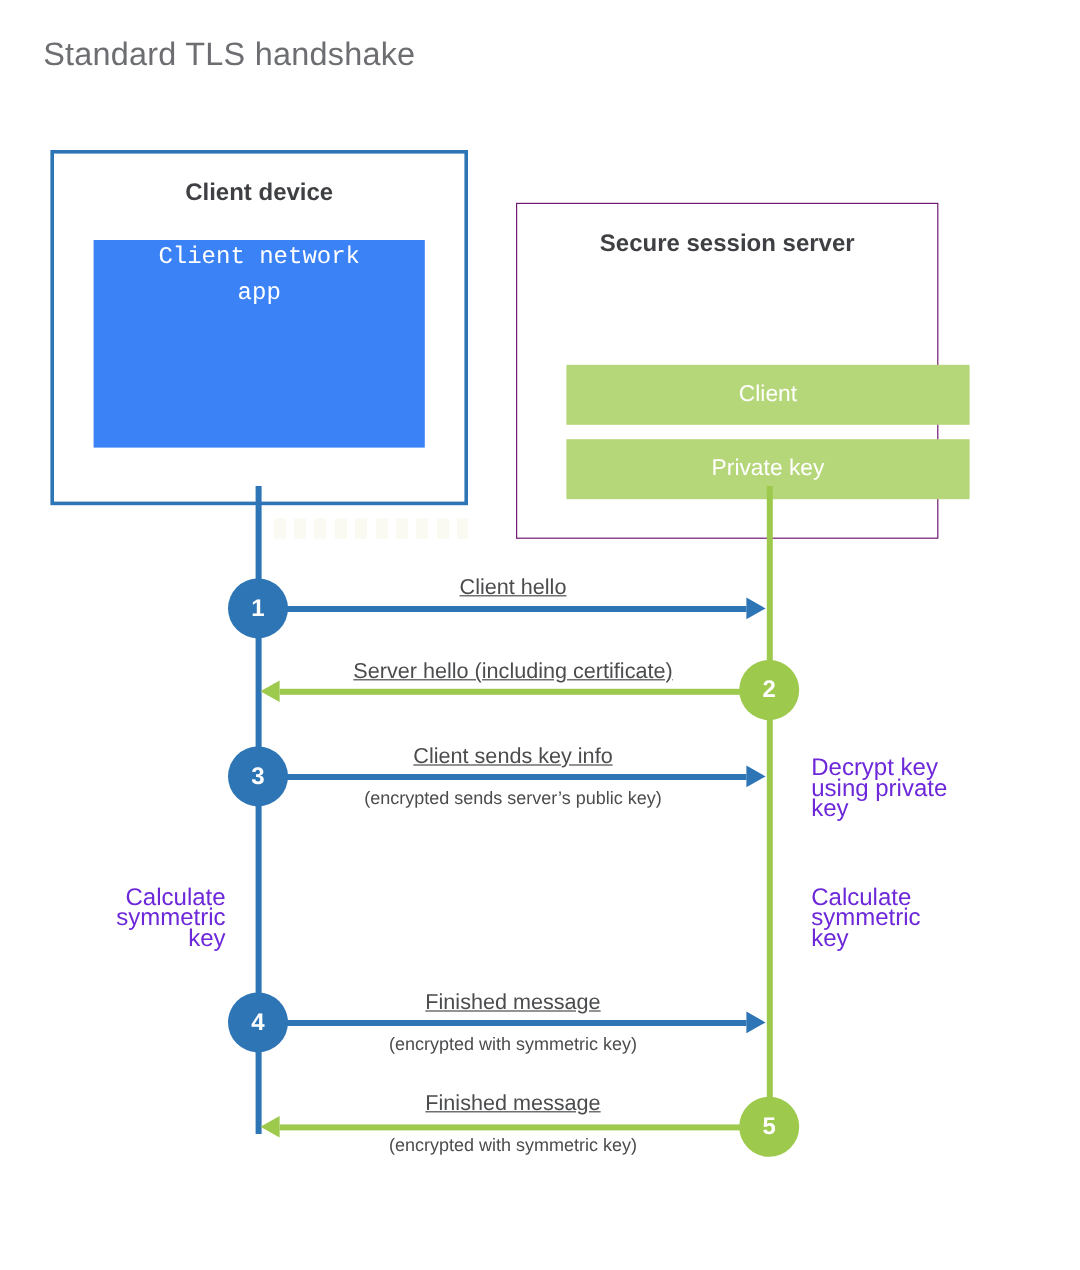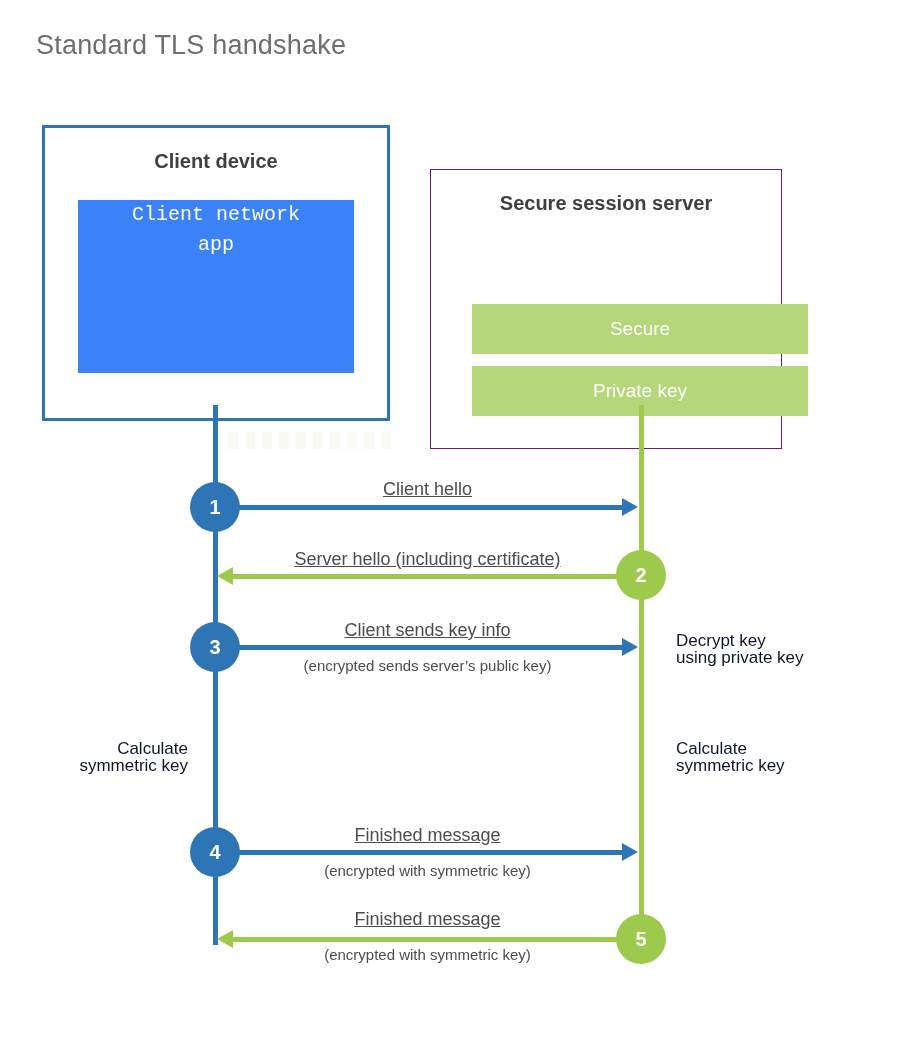--- a/index.html
+++ b/index.html
@@ -90,42 +90,42 @@
   .msg-sub {
     left:215px; width:425px; text-align:center;
     font-size:15px; color:#4b4c4e;
   }
   .l1 { top:479px; } .l2 { top:549px; }
   .l3 { top:620px; } .s3 { top:657px; }
   .l4 { top:825px; } .s4 { top:862px; }
   .l5 { top:909px; } .s5 { top:946px; }
 
   
-  .side-note { font-size:17px; color:#0f172a; line-height:17px; }
+  .side-note { font-size:20px; color:#6d28d9; line-height:17px; }
   .note-decrypt { left:676px; top:632px; width:135px; text-align:left; }
   .note-calc-left { left:78px; top:740px; width:110px; text-align:right; }
   .note-calc-right { left:676px; top:740px; width:110px; text-align:left; }
 </style>
 </head>
 <body>
 
 <div class="canvas">
 
   <div class="abs page-title">Standard TLS handshake</div>
 
   <div class="abs actor-box client-box">
     <div class="actor-title">Client device</div>
     <div class="app-rect">
       <span>Client network app</span>
     </div>
   </div>
 
   <div class="abs actor-box server-box">
     <div class="actor-title">Secure session server</div>
-    <div class="module-bar bar-1">Secure</div>
+    <div class="module-bar bar-1">Client</div>
     <div class="module-bar bar-2">Private key</div>
   </div>
 
   <div class="abs ghost-dashes"></div>
 
   <div class="abs vline vline-blue"></div>
   <div class="abs vline vline-green"></div>
 
   <div class="abs msg-label l1">Client hello</div>
   <div class="abs arrow blue arrow-1">

